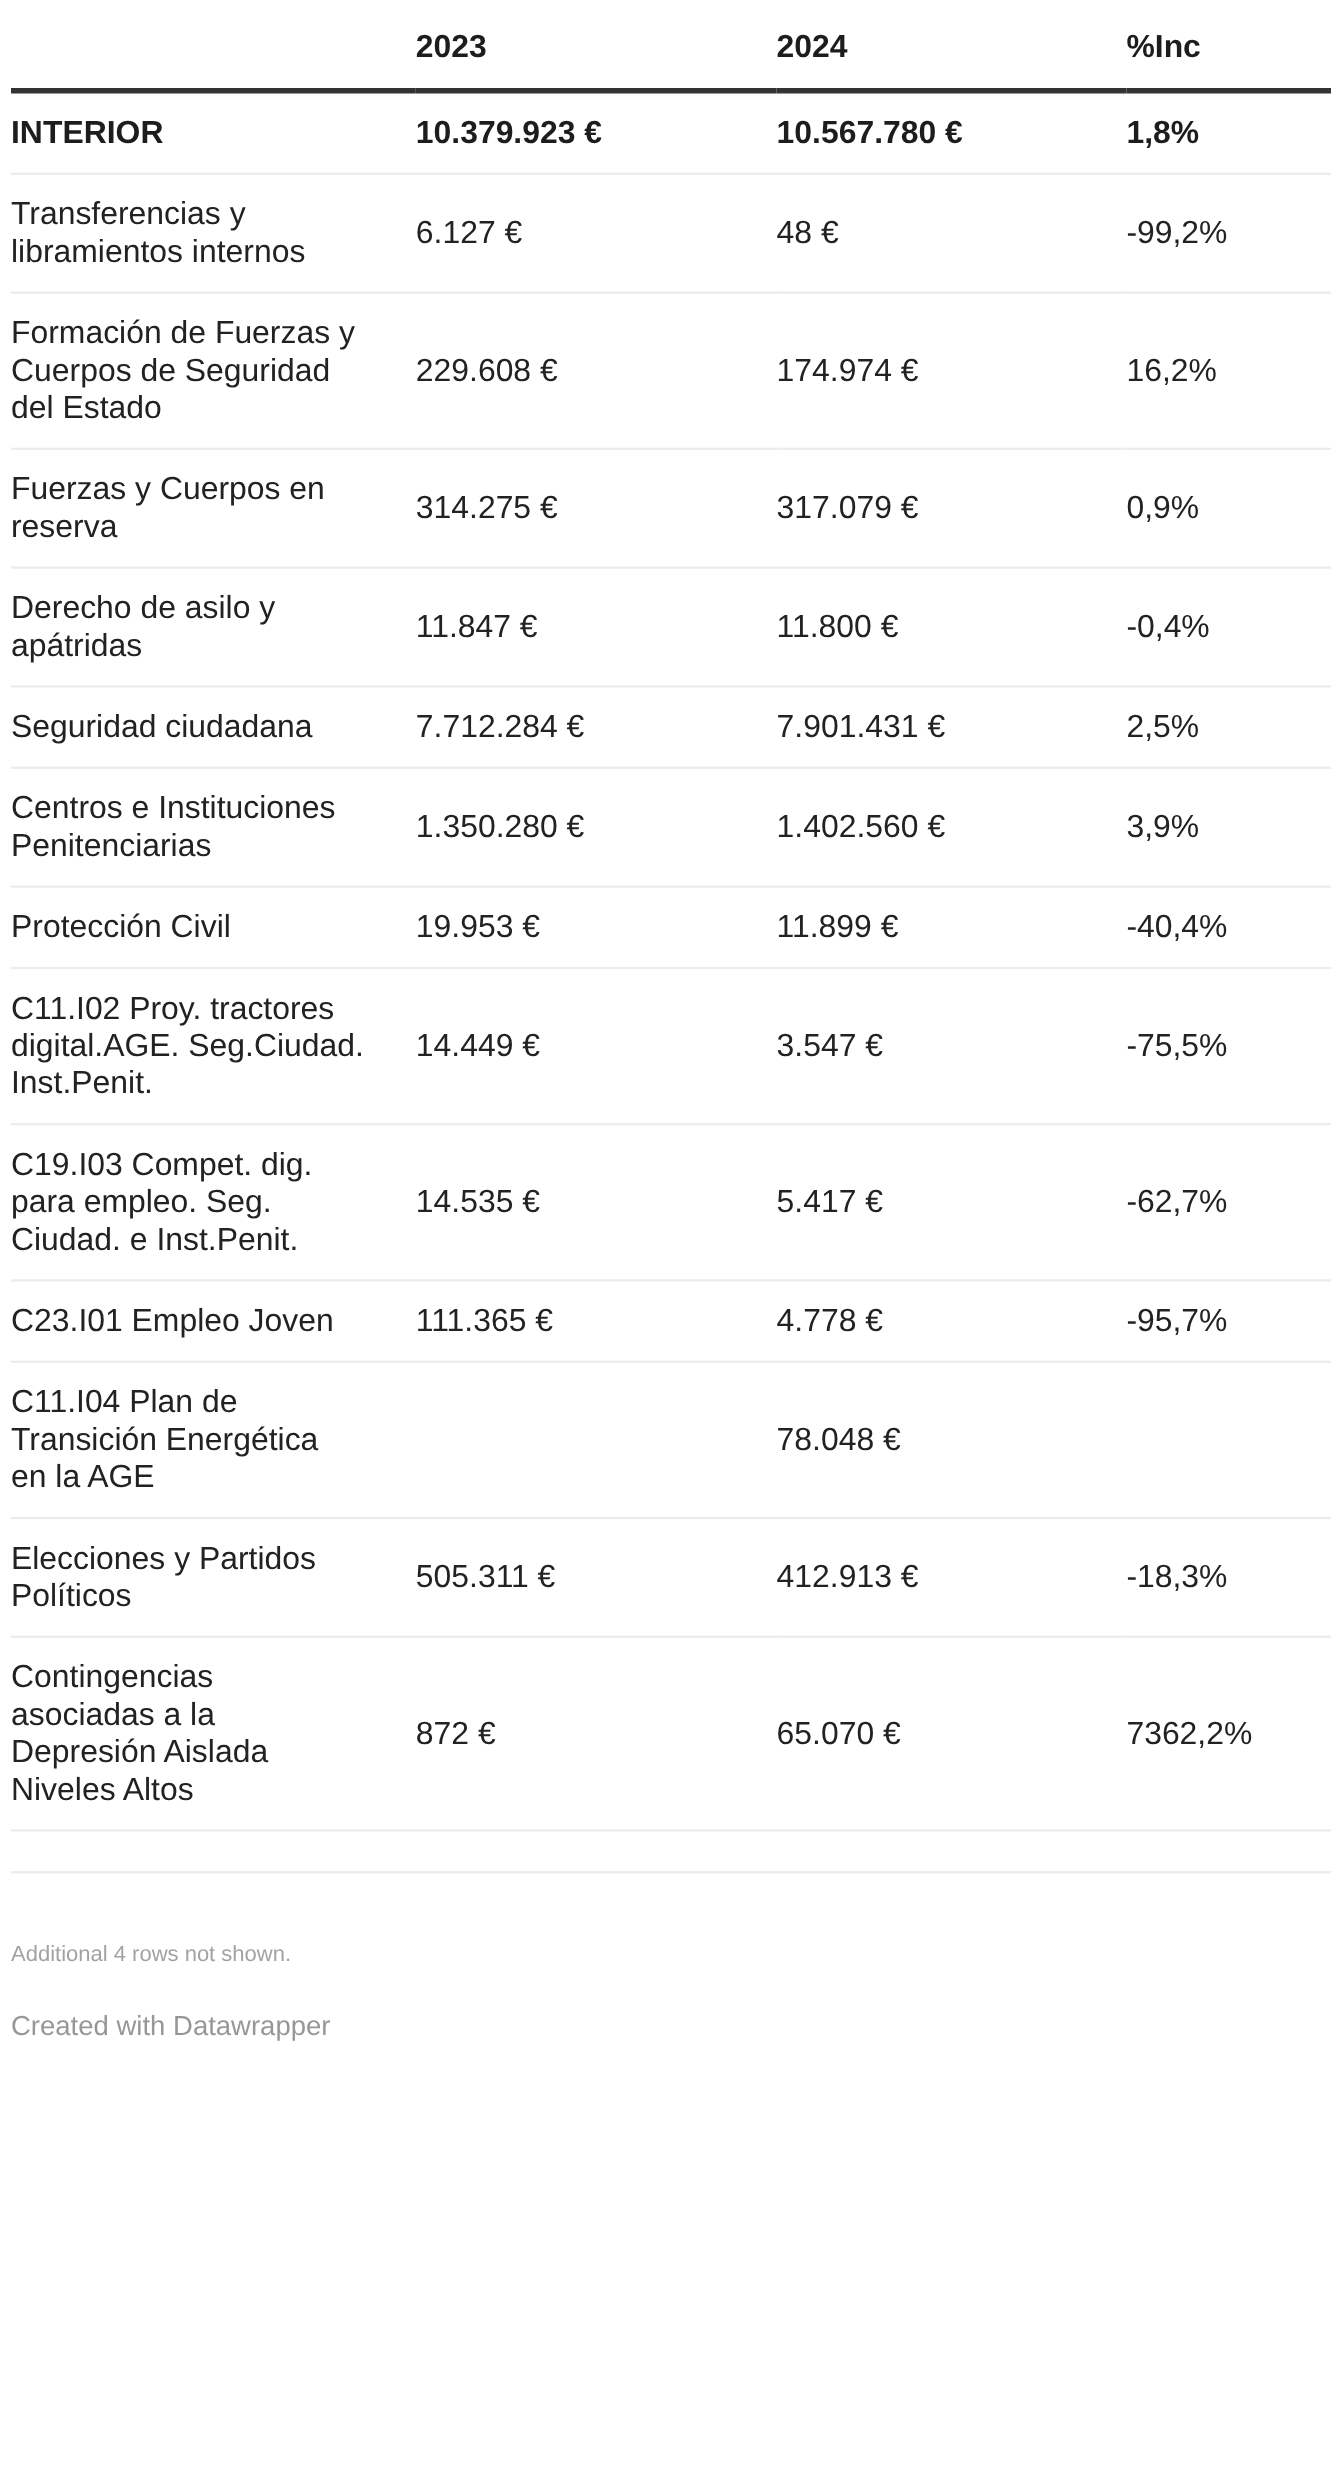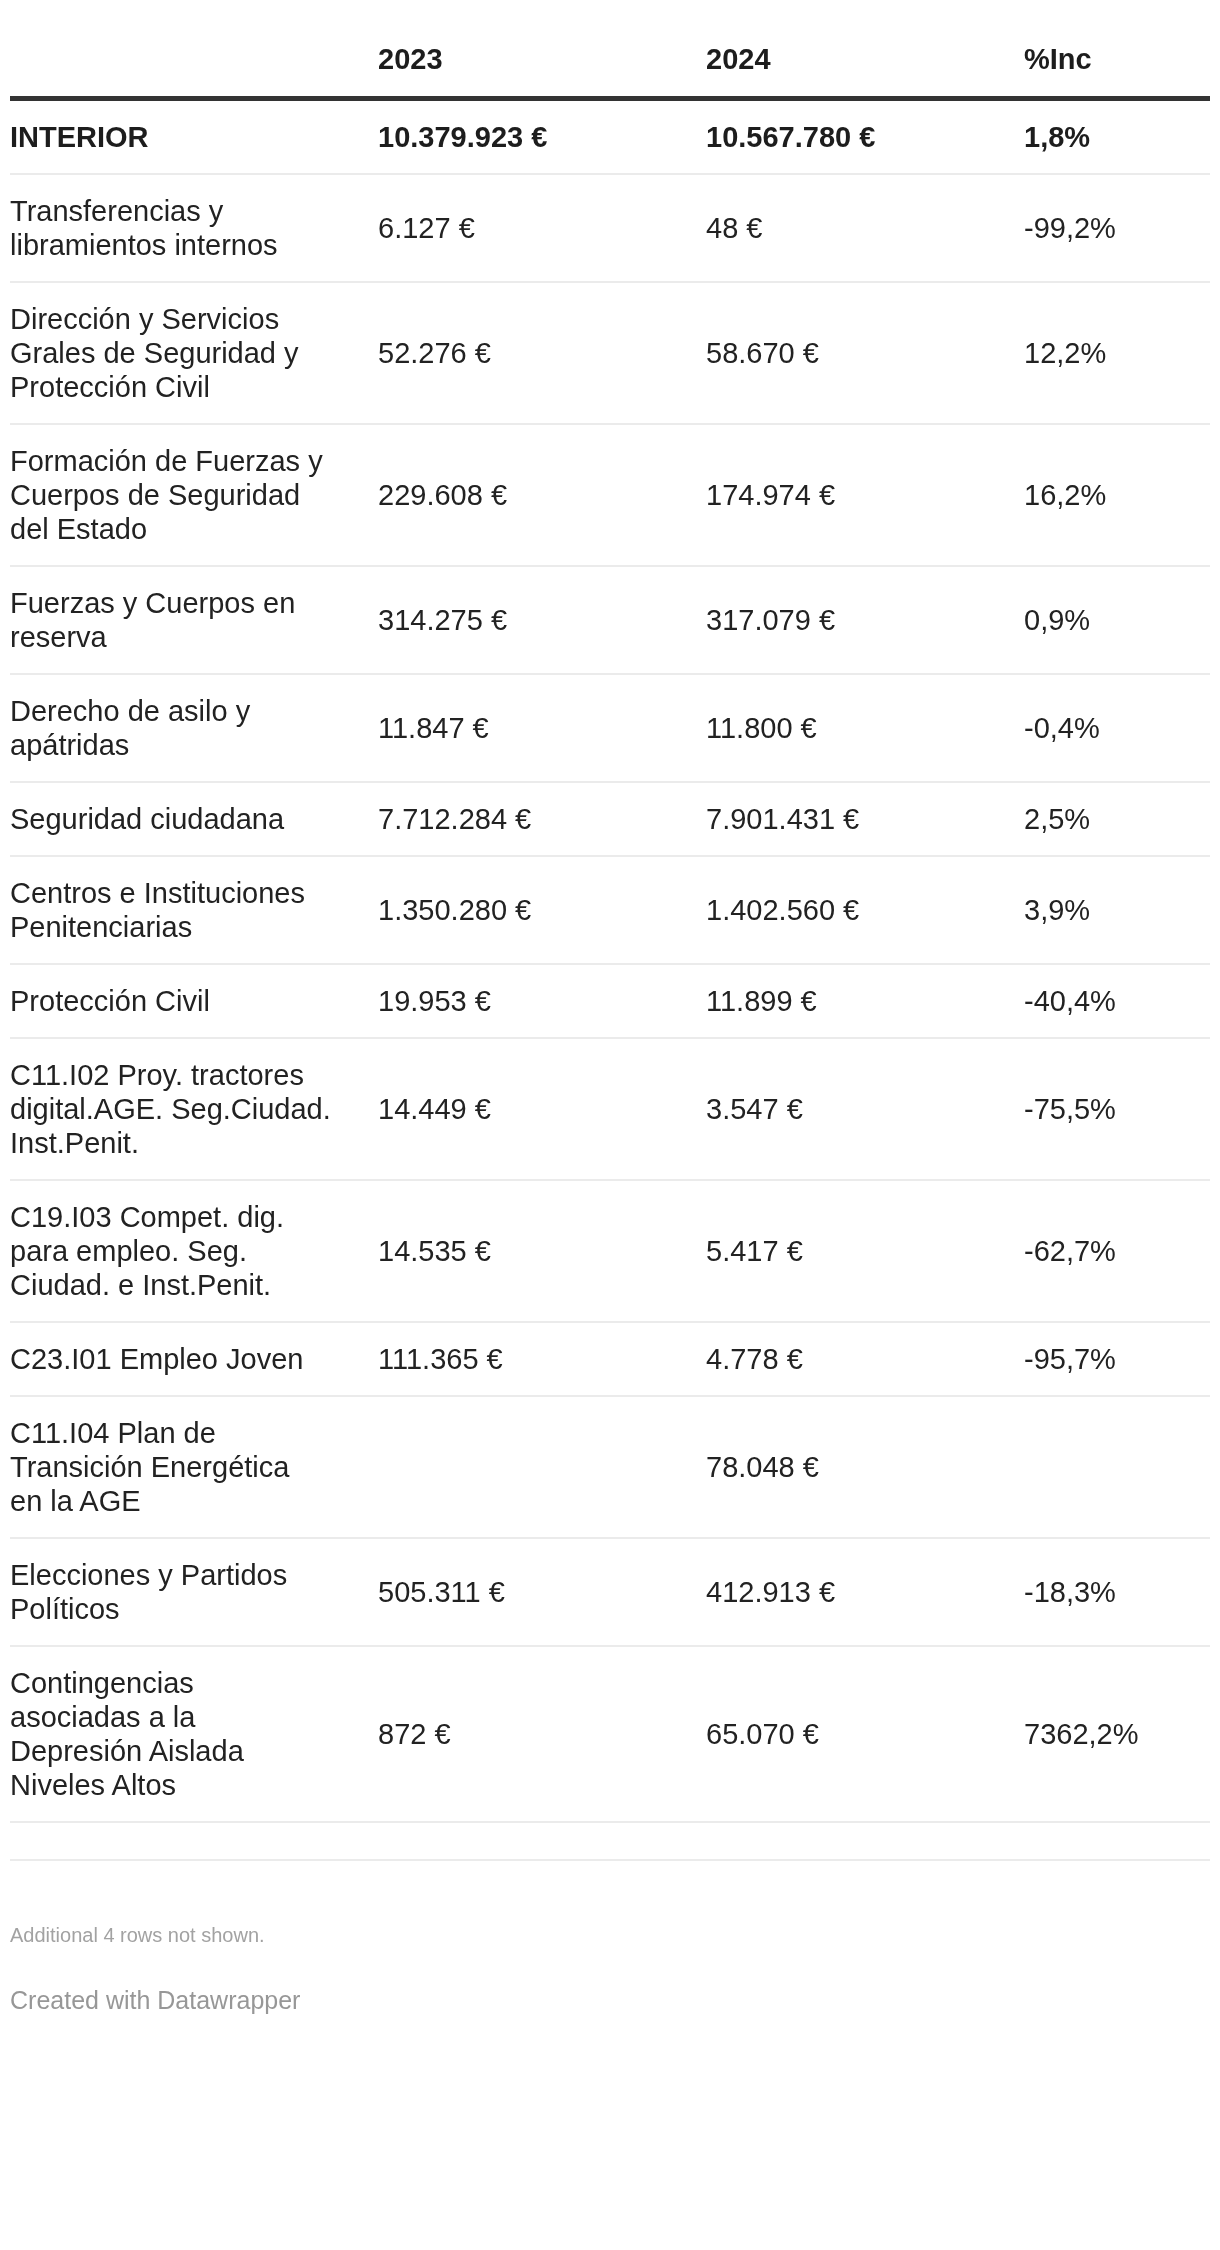--- a/index.html
+++ b/index.html
@@ -25,21 +25,21 @@
   col.c-label { width: 368px; }
   col.c-2023  { width: 328px; }
   col.c-2024  { width: 318px; }
   col.c-inc   { width: 186px; }
 
   table.budget th {
     text-align: left;
     font-size: 29px;
     font-weight: 700;
     line-height: 34px;
-    padding: 42px 0 20px 0;
+    padding: 26px 0 20px 0;
     border-bottom: 5px solid #333333;
     color: #1d1d1d;
     vertical-align: bottom;
   }
   table.budget td {
     font-size: 29px;
     font-weight: 400;
     line-height: 34px;
     padding: 19px 0;
     border-bottom: 2px solid #ebebeb;
@@ -99,28 +99,20 @@
           <td>1,8%</td>
         </tr>
         <tr>
           <td class="label">Transferencias y
 libramientos internos</td>
           <td>6.127 €</td>
           <td>48 €</td>
           <td>-99,2%</td>
         </tr>
         <tr>
-          <td class="label">Dirección y Servicios
-Grales de Seguridad y
-Protección Civil</td>
-          <td>52.276 €</td>
-          <td>58.670 €</td>
-          <td>12,2%</td>
-        </tr>
-        <tr>
           <td class="label">Formación de Fuerzas y
 Cuerpos de Seguridad
 del Estado</td>
           <td>229.608 €</td>
           <td>174.974 €</td>
           <td>16,2%</td>
         </tr>
         <tr>
           <td class="label">Fuerzas y Cuerpos en
 reserva</td>

